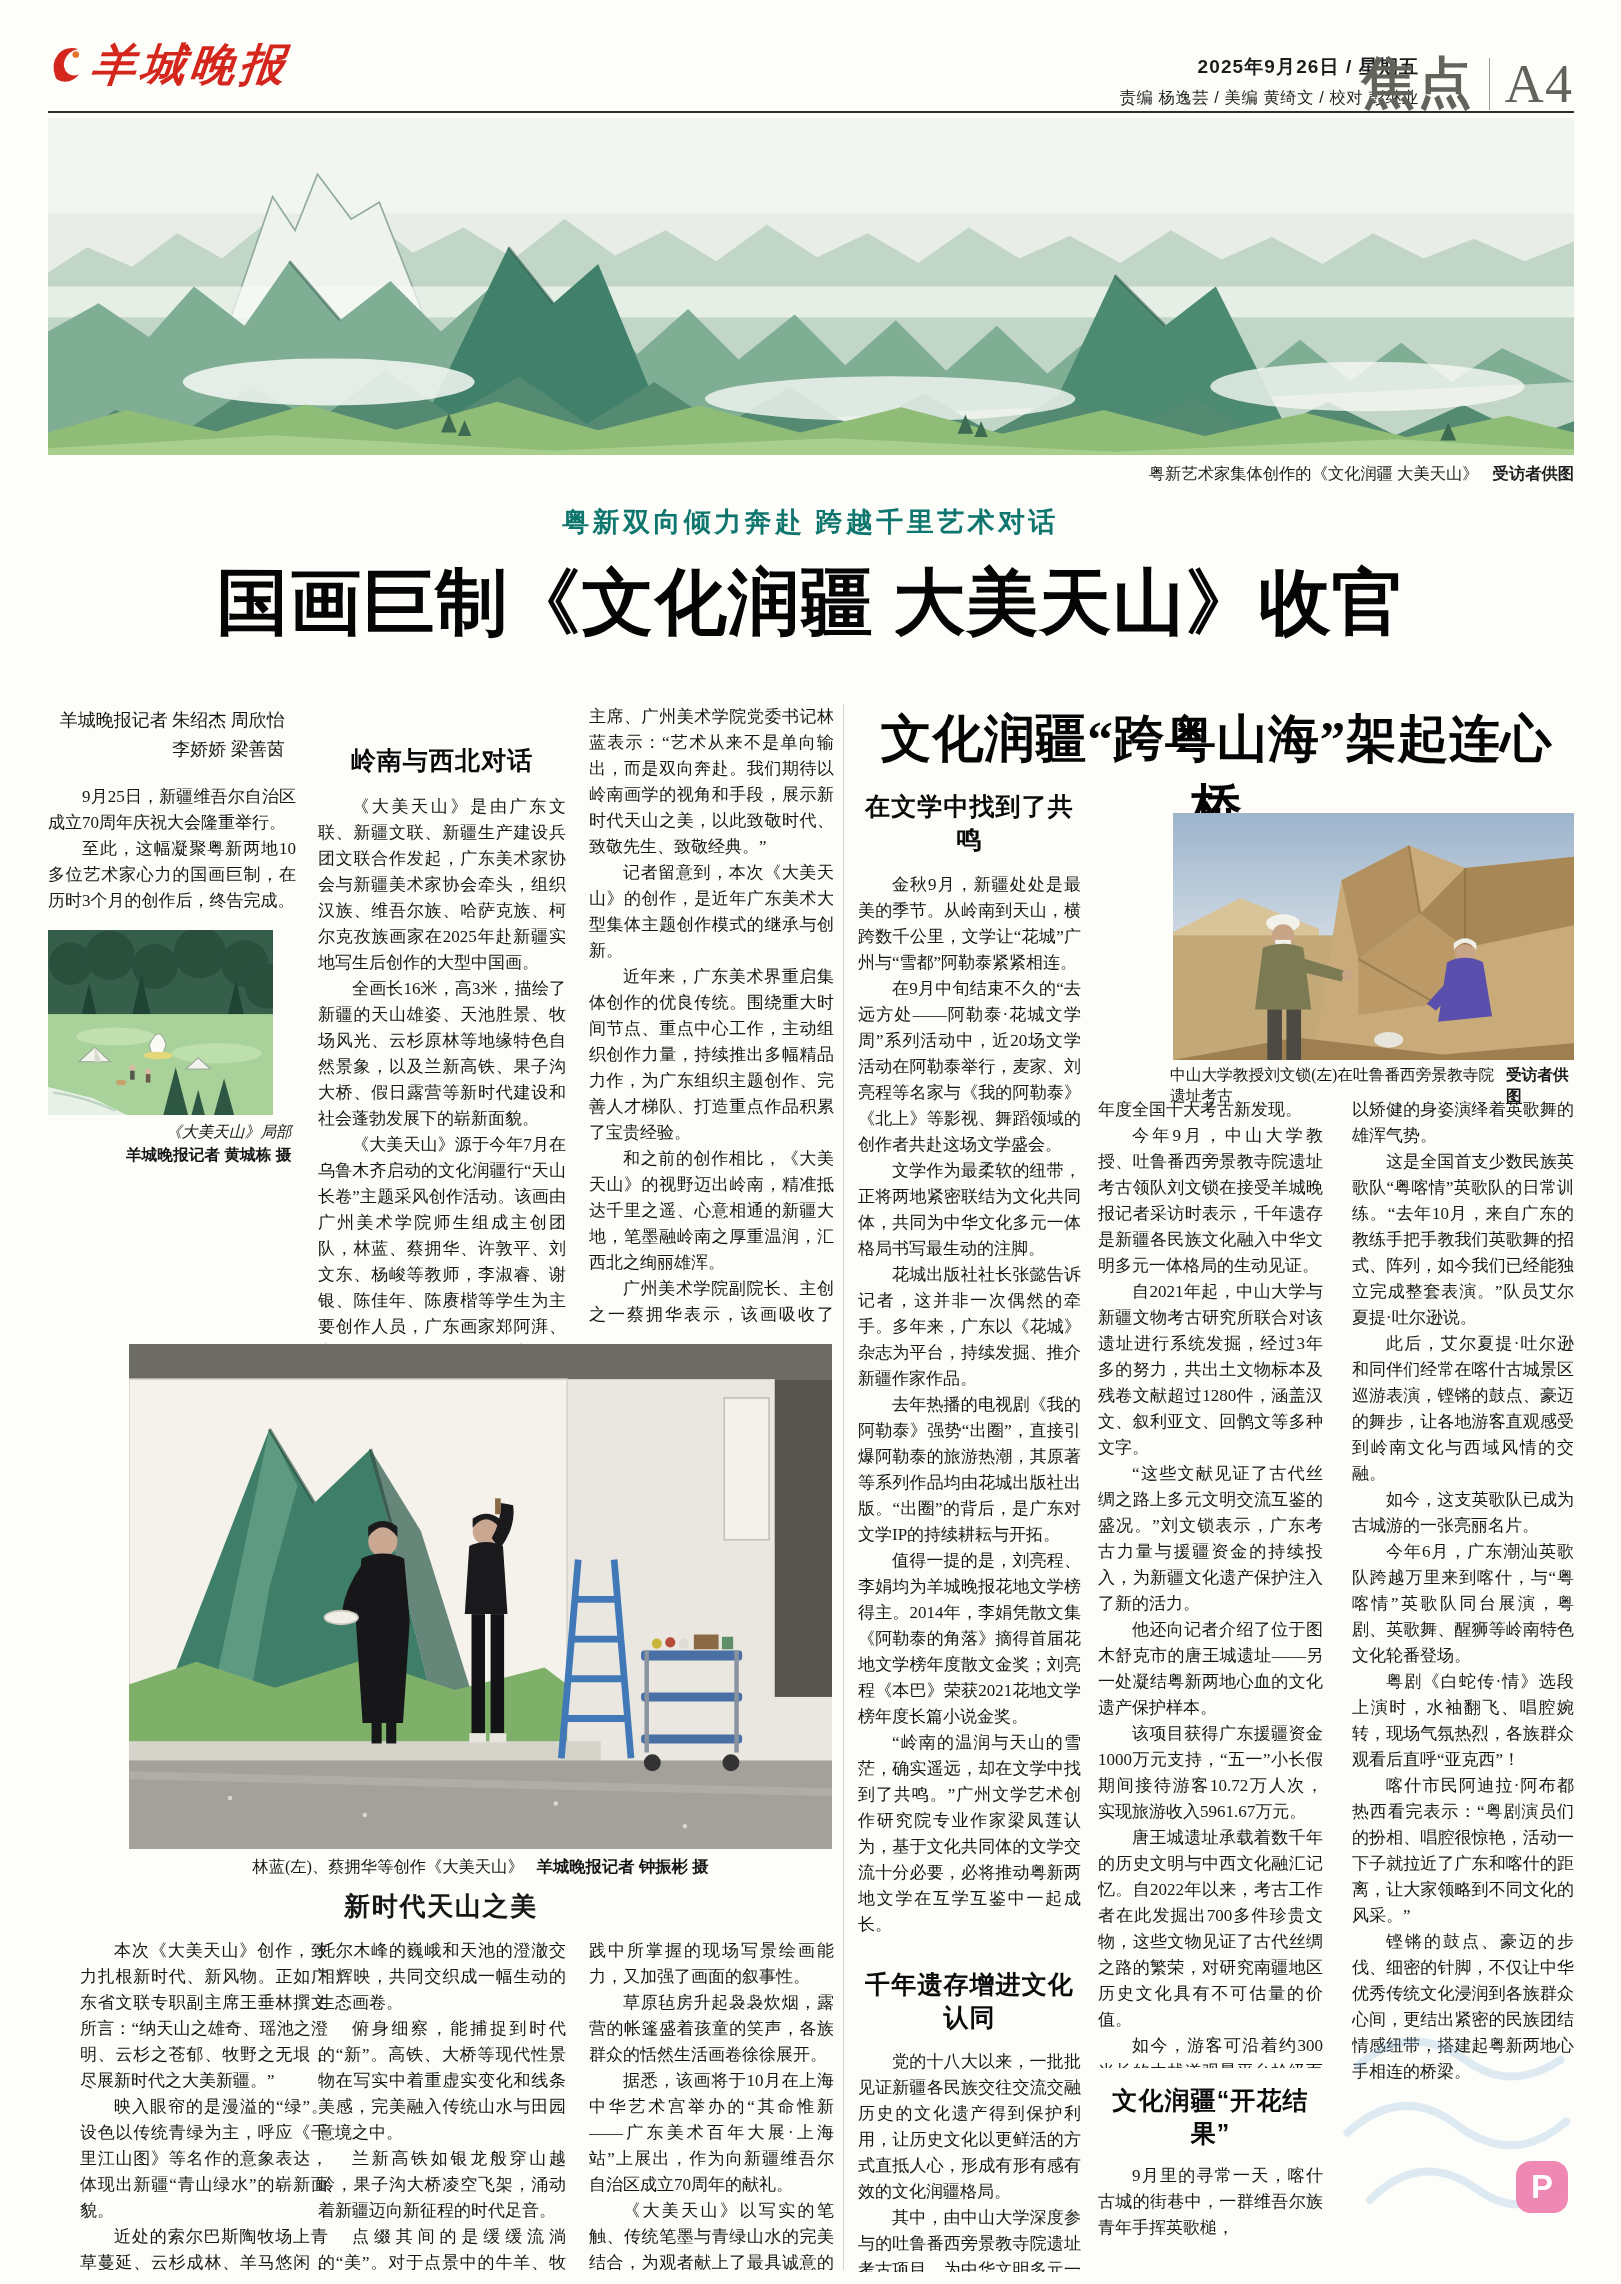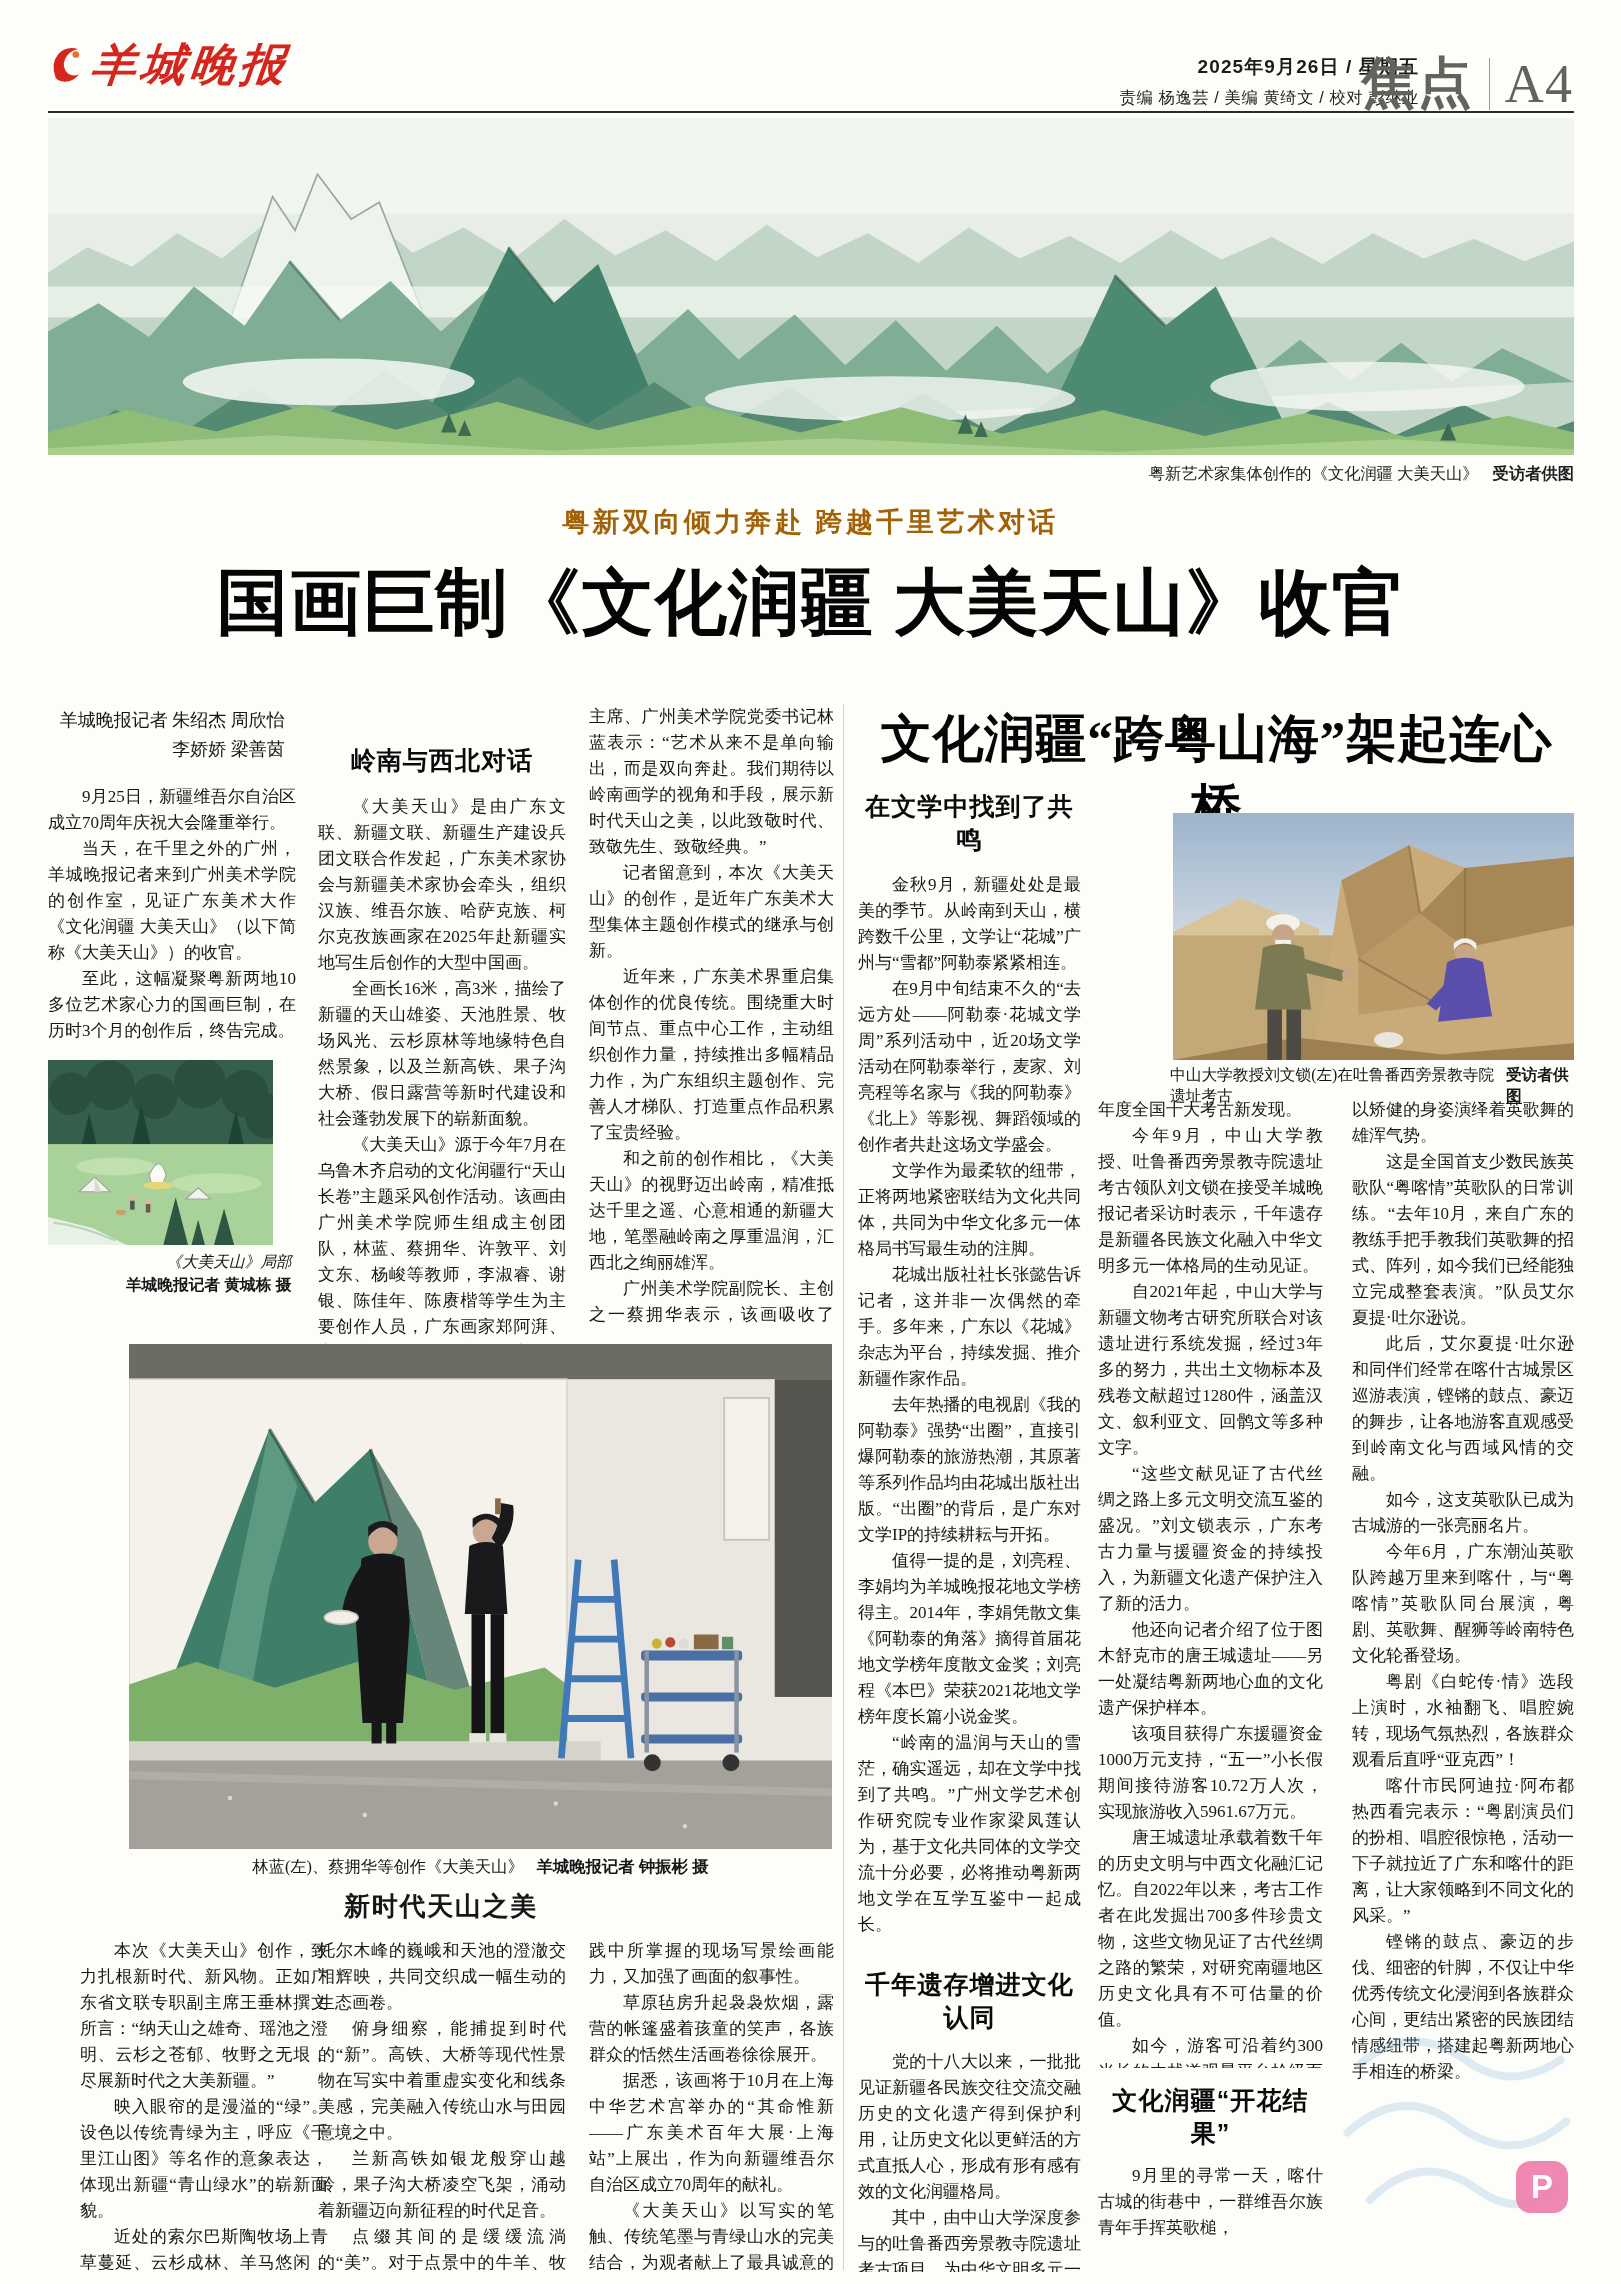--- a/index.html
+++ b/index.html
@@ -20,21 +20,21 @@
   .masthead-section .page-label{font-size:54px;letter-spacing:1.1px;}
   .masthead-rule{position:absolute;left:48px;top:111px;width:1526px;height:1.7px;background:#2b2b28;}
   
   .hero-figure{position:absolute;left:48px;top:118px;width:1526px;height:337px;overflow:hidden;
         box-shadow:0 0 0 0.6px #c9cec6 inset;}
   .hero-figure svg{display:block;width:100%;height:100%;}
   .hero-caption{position:absolute;left:48px;top:463px;width:1526px;text-align:right;font-size:16.3px;color:#1d1d1d;}
   .hero-caption .credit{font-family:"Liberation Sans","DejaVu Sans",sans-serif;font-weight:bold;margin-left:10px;}
   
   .headline-block{position:absolute;left:112px;top:504px;width:1397px;text-align:center;}
-  .kicker{font-size:27px;font-weight:bold;letter-spacing:3.4px;color:#a16207;}
+  .kicker{font-size:27px;font-weight:bold;letter-spacing:3.4px;color:#0f766e;}
   .main-title{margin-top:14.6px;font-size:72px;font-weight:900;letter-spacing:1.1px;color:#050505;
         font-family:"Liberation Serif","DejaVu Serif",serif;}
   
   .bodycol{position:absolute;overflow:hidden;}
   .bodycol p{margin:0;font-size:17px;line-height:26px;text-align:justify;text-indent:2em;}
   .bodycol p.cont{text-indent:0;}
   .sec-header{font-family:"Liberation Sans","DejaVu Sans",sans-serif;font-weight:bold;
         font-size:25px;text-align:center;margin:0 0 17px 0;letter-spacing:1.1px;color:#0a0a0a;}
   .byline{margin:2.2px 0 20px 0;text-align:right;padding-right:11.2px;font-size:18px;line-height:29px;}
   
@@ -145,21 +145,20 @@
     <div class="kicker">粤新双向倾力奔赴 跨越千里艺术对话</div>
     <div class="main-title">国画巨制《文化润疆 大美天山》收官</div>
   </div>
 
   <div class="bodycol s1c1">
     <div class="byline">
       <div>羊城晚报记者 朱绍杰 周欣怡</div>
       <div>李娇娇 梁善茵</div>
     </div>
     <p>9月25日，新疆维吾尔自治区成立70周年庆祝大会隆重举行。</p>
-    <p>当天，在千里之外的广州，羊城晚报记者来到广州美术学院的创作室，见证广东美术大作《文化润疆 大美天山》（以下简称《大美天山》）的收官。</p>
     <p>至此，这幅凝聚粤新两地10多位艺术家心力的国画巨制，在历时3个月的创作后，终告完成。</p>
     <div class="inset-figure">
       <svg viewBox="0 0 400 330" preserveAspectRatio="none">
         <rect width="400" height="330" fill="#a9d29a"></rect>
         <rect width="400" height="150" fill="#355f4b"></rect>
         <g fill="#2a4f3d">
           <circle cx="40" cy="60" r="38"></circle>
             <circle cx="110" cy="45" r="44"></circle>
             <circle cx="190" cy="65" r="40"></circle>
           <circle cx="270" cy="40" r="46"></circle>

